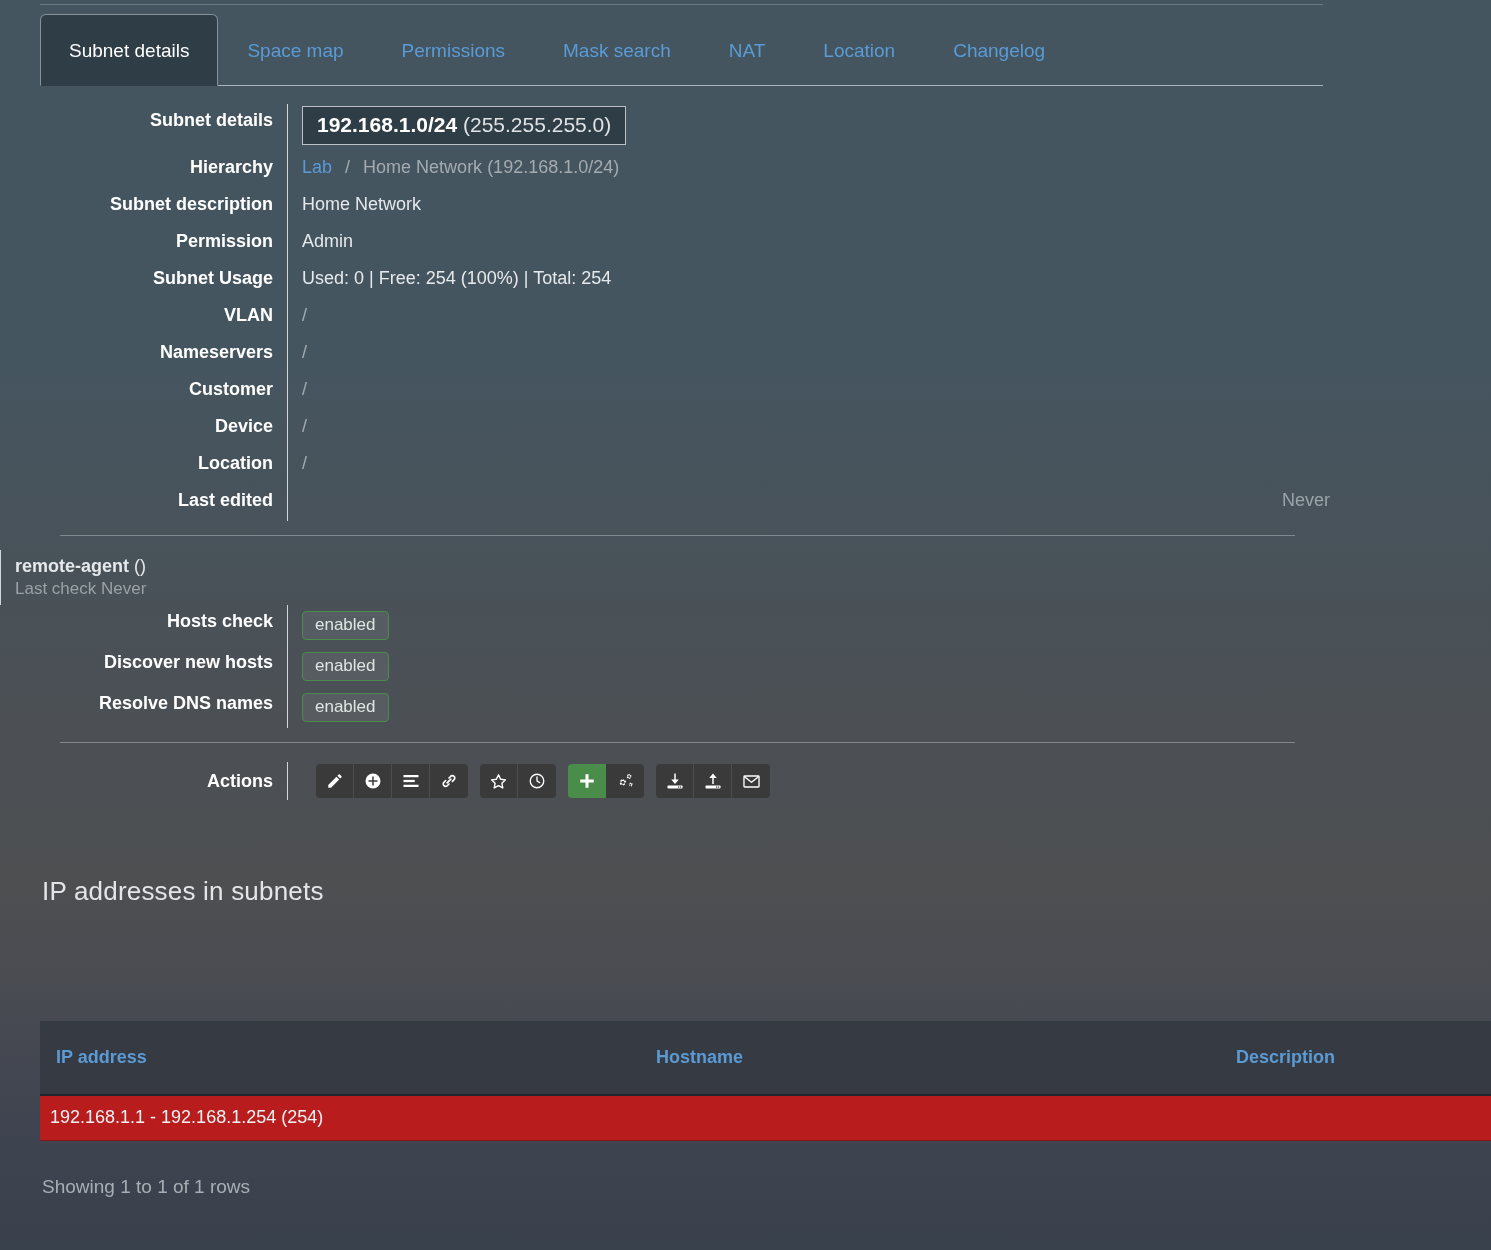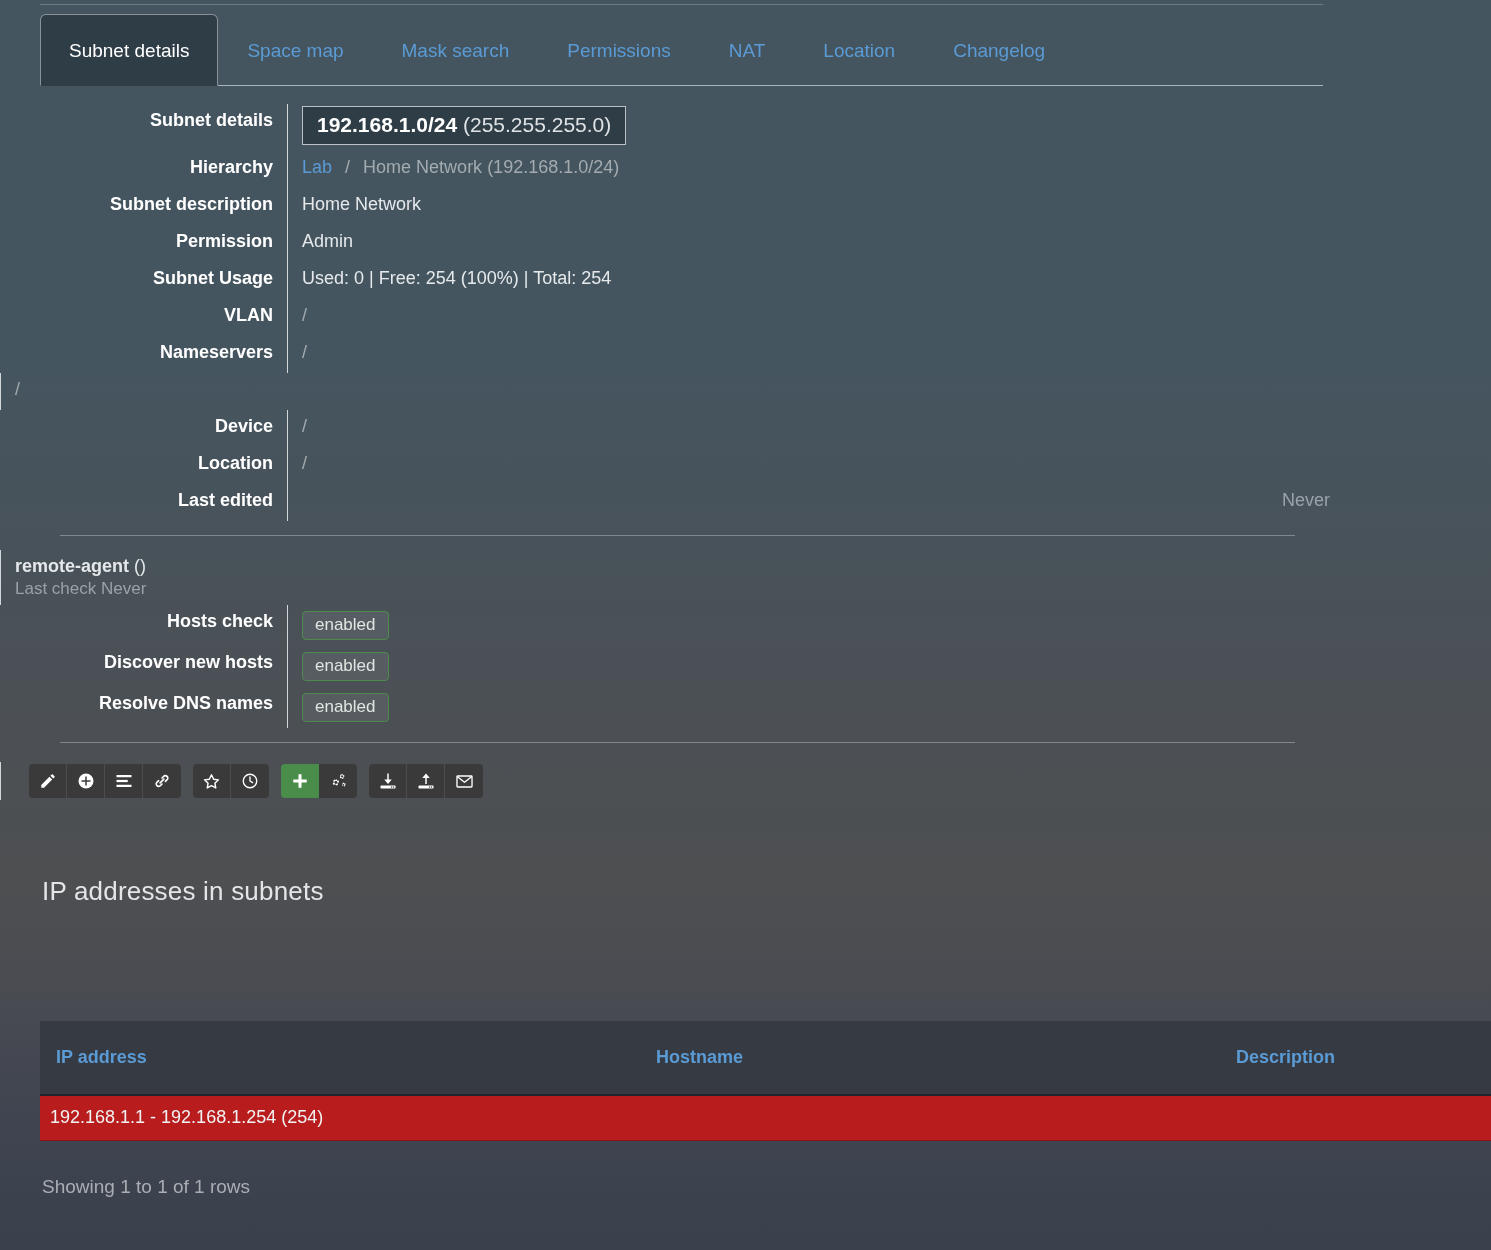--- a/index.html
+++ b/index.html
@@ -198,22 +198,22 @@
   }
 </style>
 </head>
 <body>
 
 <div class="tabstrip">
   <div class="toprule"></div>
   <div class="tabs">
     <div class="tab active">Subnet details</div>
     <div class="tab">Space map</div>
+    <div class="tab">Permissions</div>
     <div class="tab">Mask search</div>
-    <div class="tab">Permissions</div>
     <div class="tab">NAT</div>
     <div class="tab">Location</div>
     <div class="tab">Changelog</div>
   </div>
   <div class="tabline"></div>
 </div>
 
 <div class="details">
 
   <div class="drow">
@@ -251,20 +251,21 @@
     <div class="dlabel">VLAN</div>
     <div class="dval dim">/</div>
   </div>
 
   <div class="drow">
     <div class="dlabel">Nameservers</div>
     <div class="dval dim">/</div>
   </div>
 
   <div class="drow">
+    <div class="dlabel">Customer</div>
     <div class="dval dim">/</div>
   </div>
 
   <div class="drow">
     <div class="dlabel">Device</div>
     <div class="dval dim">/</div>
   </div>
 
   <div class="drow">
     <div class="dlabel">Location</div>
@@ -303,20 +304,21 @@
   <div class="drow">
     <div class="dlabel">Resolve DNS names</div>
     <div class="dval">
       <span class="badge">enabled</span>
     </div>
   </div>
 
   <div class="hr"></div>
 
   <div class="drow actions-row">
+    <div class="dlabel">Actions</div>
     <div class="dval" style="padding-top:2px;padding-bottom:2px">
       <div class="btn-groups">
 
         <div class="btn-group">
           <button class="abtn">
             <span>
               <svg width="18" height="18" viewBox="0 0 24 24" fill="#fff">
                   <path d="M3 17.3V21h3.7L17.6 10.1l-3.7-3.7L3 17.3zM20.7 7c.4-.4.4-1 0-1.4l-2.3-2.3c-.4-.4-1-.4-1.4 0l-1.8 1.8 3.7 3.7L20.7 7z"></path>
                 </svg>
             </span>

